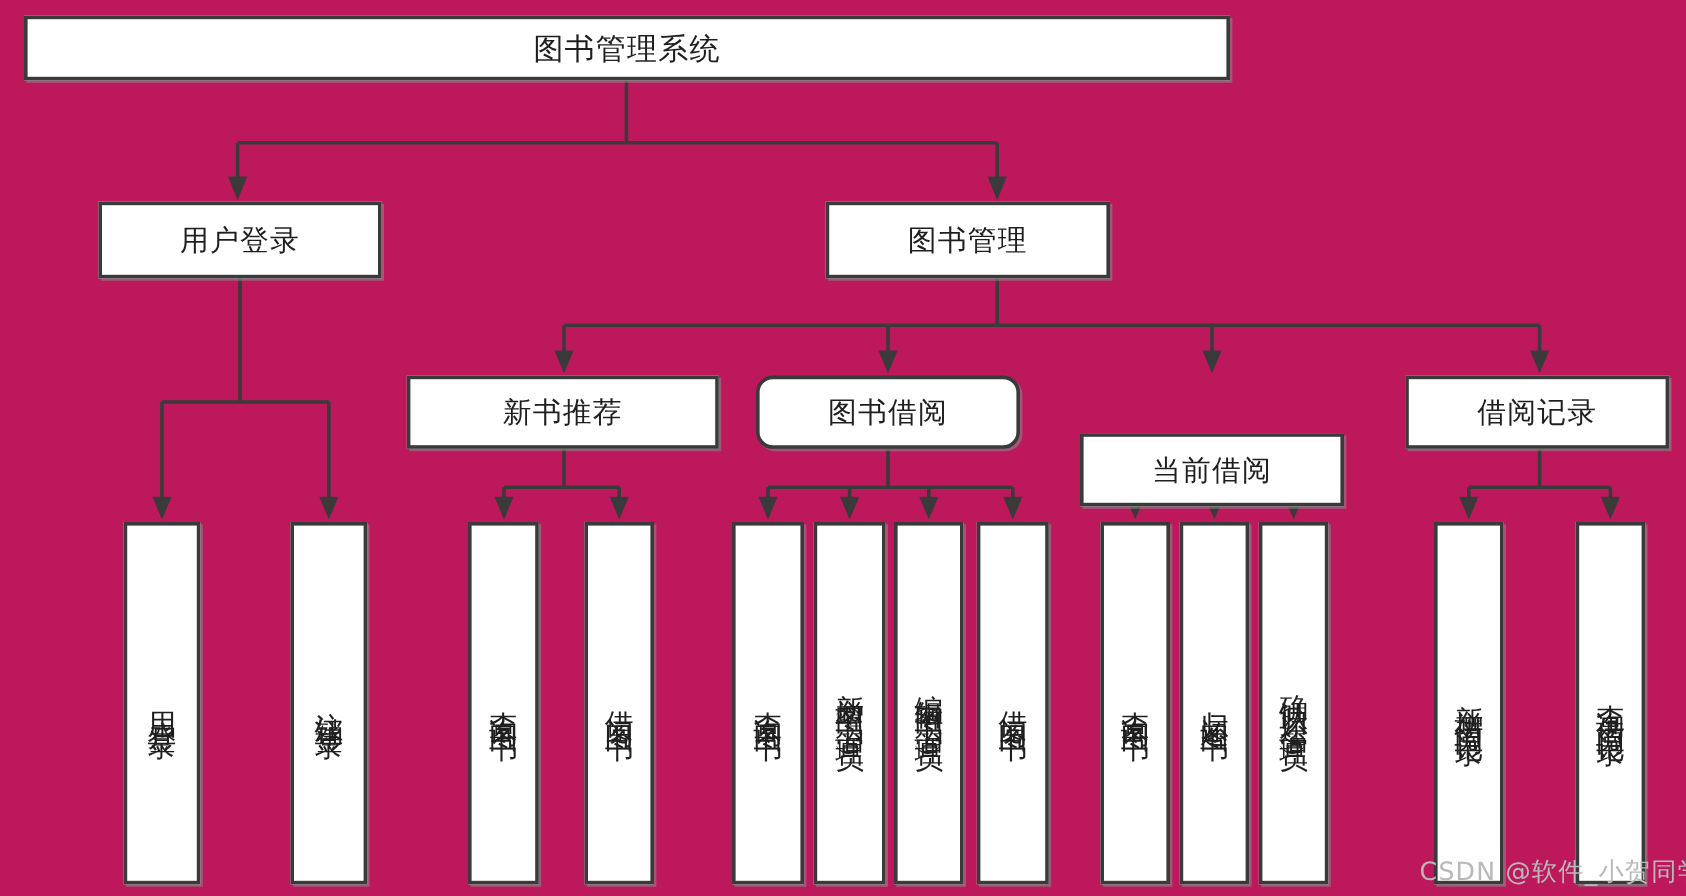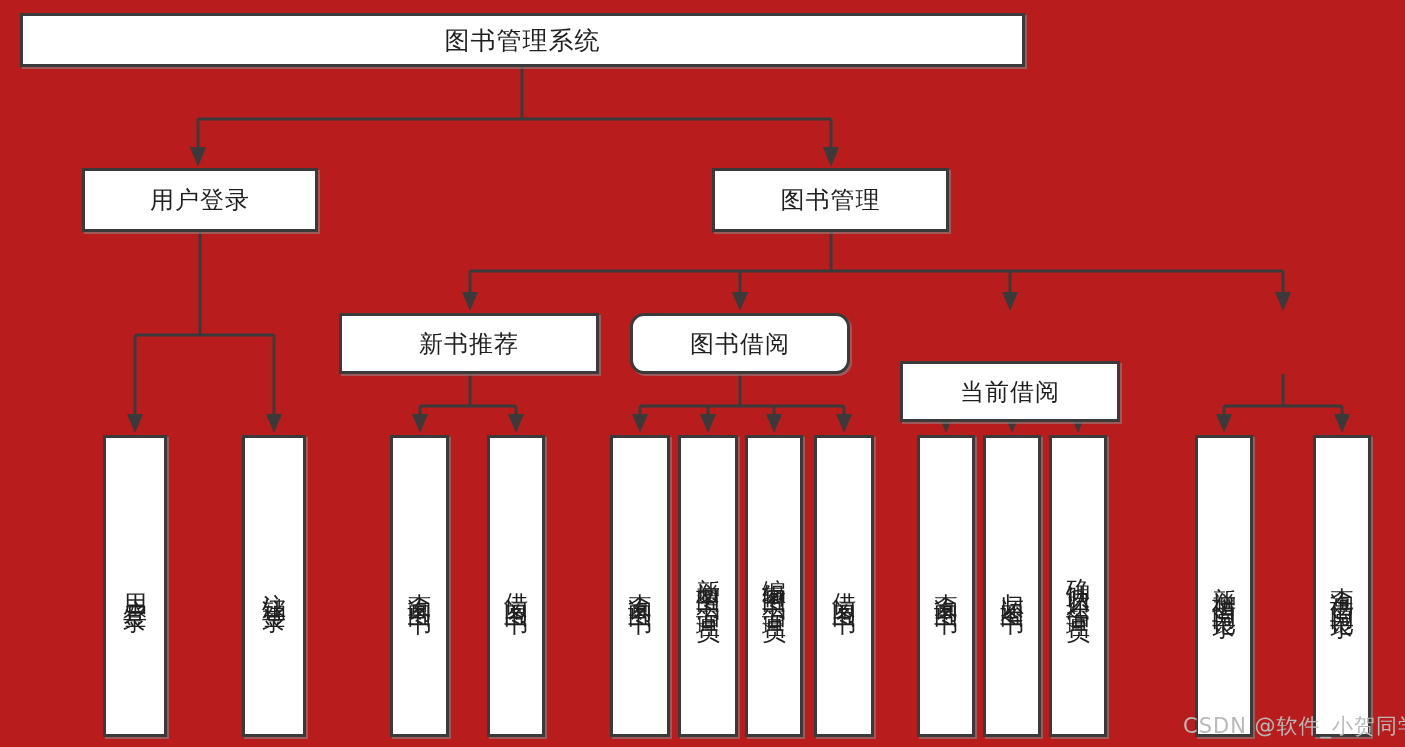--- a/index.html
+++ b/index.html
@@ -5,21 +5,21 @@
   html, body {
     margin: 0;
     padding: 0;
     background: #ffffff;
     font-family: "DejaVu Sans", "Liberation Sans", sans-serif;
   }
   #stage {
     position: relative;
     width: 1405px;
     height: 747px;
-    background: #b91c1c;
+    background: #be185d;
     overflow: hidden;
     color: #1f1f1f;
   }
   #connectors {
     position: absolute;
     left: 0; top: 0;
     width: 1405px; height: 747px;
   }
   .node {
     position: absolute;
@@ -144,25 +144,26 @@
       <line x1="1224" y1="406" x2="1224" y2="419"></line>
       <line x1="1342" y1="406" x2="1342" y2="419"></line>
       <polygon points="1216,414 1232,414 1224,433"></polygon>
       <polygon points="1334,414 1350,414 1342,433"></polygon>
     </g>
   </svg>
 
   <div class="node root" style="left:20px; top:13px; width:1005px; height:54px;">图书管理系统</div>
 
   <div class="node" style="left:82px; top:168px; width:236px; height:64px;">用户登录</div>
-  <div class="node" style="left:712px; top:168px; width:237px; height:64px;">图书管理</div>
+  <div class="node" style="left:688px; top:168px; width:237px; height:64px;">图书管理</div>
 
   <div class="node" style="left:339px; top:313px; width:260px; height:61px;">新书推荐</div>
   <div class="node" style="left:630px; top:313px; width:220px; height:61px;border-radius:14px;">图书借阅</div>
   <div class="node" style="left:900px; top:313px; width:220px; height:61px;margin-top:48px;">当前借阅</div>
+  <div class="node" style="left:1171px; top:313px; width:220px; height:61px;">借阅记录</div>
 
   <div class="vnode" style="left:103px; width:64px;">
     <span>用户登录</span>
   </div>
   <div class="vnode" style="left:242px; width:64px;">
     <span>注销登录</span>
   </div>
 
   <div class="vnode" style="left:390px; width:59px;">
     <span>查询图书</span>

